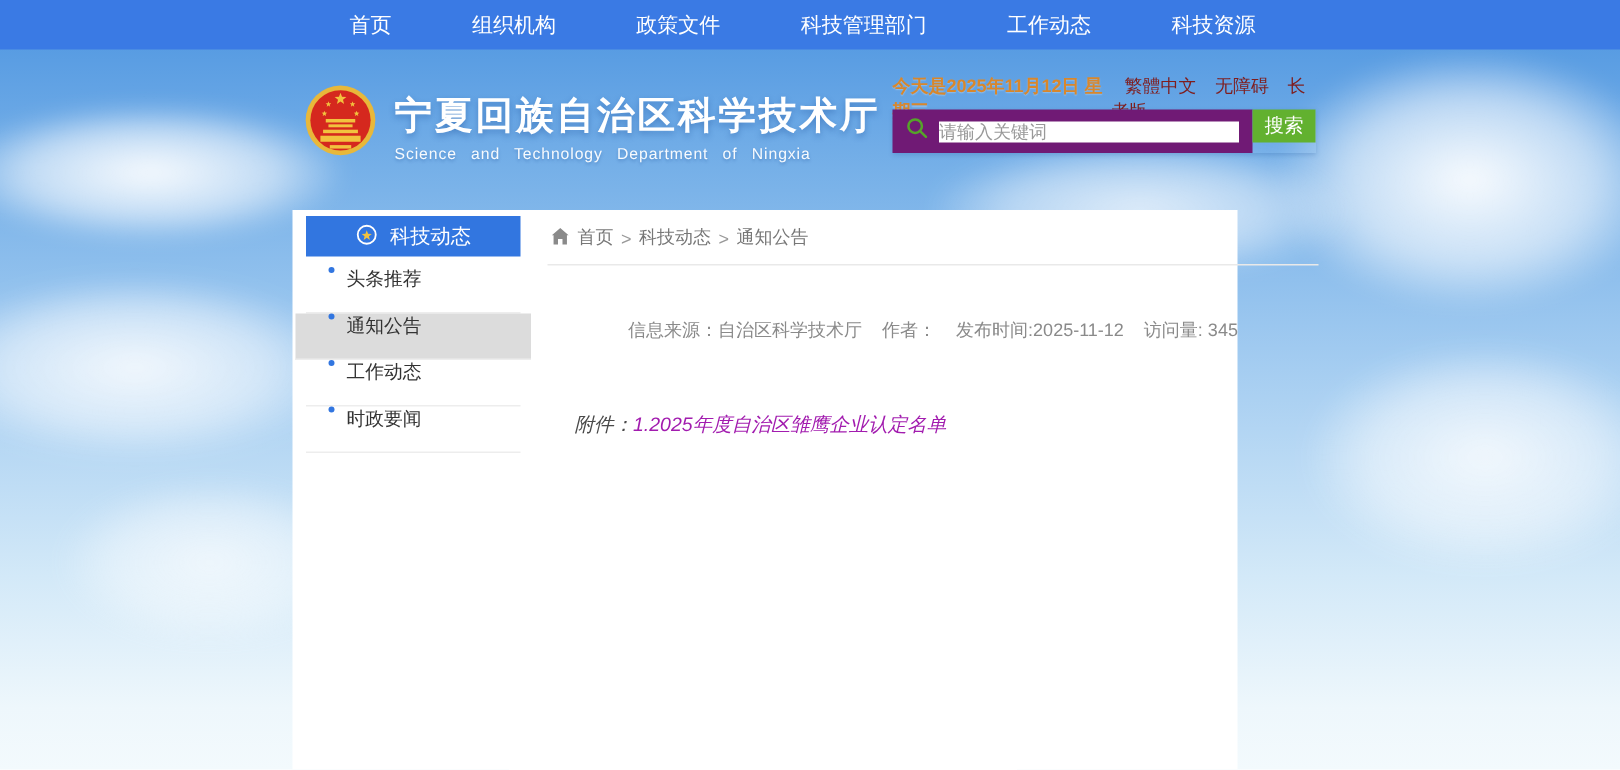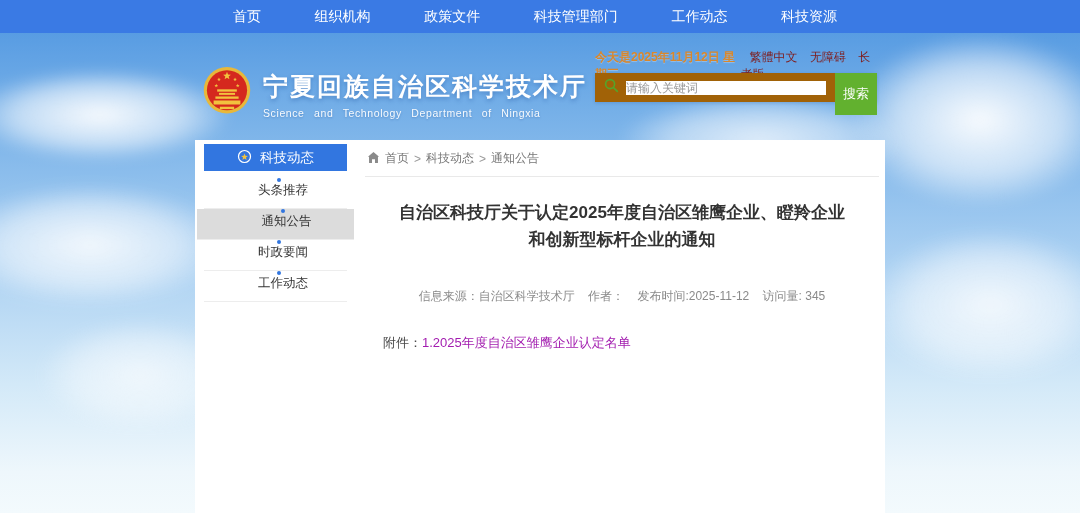--- a/index.html
+++ b/index.html
@@ -21,58 +21,58 @@
   .cloud.c4 { left:-50px; top:185px; width:280px; height:120px; opacity:.9; }
   .cloud.c5 { left:870px; top:230px; width:240px; height:150px; opacity:.85; }
   .cloud.c6 { left:40px;  top:320px; width:200px; height:110px; opacity:.7; }
 
   
   .topnav { position:absolute; top:0; left:0; width:1080px; height:33px; background:#3a7ae4; z-index:6; }
   .topnav-inner { margin-left:205px; width:660px; height:100%; display:flex; justify-content:space-between; align-items:center; padding:0 28px; }
   .topnav-inner a { color:#ffffff; font-size:14px; }
 
   
-  .site-header { position:absolute; top:65px; left:202px; display:flex; align-items:center; gap:11px; z-index:4; }
+  .site-header { position:absolute; top:55px; left:202px; display:flex; align-items:center; gap:11px; z-index:4; }
   .titles .cn { color:#fff; font-size:25px; font-weight:bold; letter-spacing:2px; text-shadow:0 2px 4px rgba(25,75,150,.4); }
   .titles .en { margin-top:4px; color:rgba(255,255,255,.95); font-size:10.5px; letter-spacing:.6px; word-spacing:6px; text-shadow:0 1px 2px rgba(25,75,150,.35); }
 
   .utility { position:absolute; top:49px; left:595px; width:282px; display:flex; justify-content:space-between; align-items:center; font-size:12px; z-index:4; }
   .utility .date { color:#d8872c; font-weight:bold; text-shadow:0 1px 1px rgba(255,255,255,.3); }
   .quick-links a { color:#7f1d1d; margin-left:9px; }
 
   .searchbar { position:absolute; top:73px; left:595px; width:282px; height:29px; display:flex; z-index:4; box-shadow:0 1px 3px rgba(40,90,160,.25); }
-  .search-box { flex:1; background:#a16207; display:flex; align-items:center; gap:7px; padding:0 9px; }
+  .search-box { flex:1; background:#701a75; display:flex; align-items:center; gap:7px; padding:0 9px; }
   .search-box input { border:none; outline:none; flex:1; font-size:12px; color:#333; font-family:inherit; }
   .search-box input::placeholder { color:#999; }
-  .search-btn { width:42px; height:42px; border:none; background:#62b12f; color:#fff; font-size:13px; cursor:pointer; font-family:inherit; }
-
-  
-  .card { position:absolute; left:195px; top:140px; width:690px; height:373px; background:#fff; z-index:3; }
+  .search-btn { width:42px; height:22px; border:none; background:#62b12f; color:#fff; font-size:13px; cursor:pointer; font-family:inherit; }
+
+  
+  .card { position:absolute; left:195px; top:140px; width:630px; height:373px; background:#fff; z-index:3; }
 
   
   .sidebar { position:absolute; left:9px; top:4px; width:143px; }
   .side-head { height:27px; background:#3276e0; color:#fff; font-size:13.5px; display:flex; align-items:center; justify-content:center; gap:8px; }
   .side-list { padding-top:7px; }
-  .side-item { height:31px; display:flex; align-items:center; padding-left:15px; font-size:12.5px; color:#333; border-bottom:1px solid #ededed; cursor:pointer;flex-direction:column; }
+  .side-item { height:31px; display:flex; padding-left:15px; font-size:12.5px; color:#333; border-bottom:1px solid #ededed; cursor:pointer; }
   .side-item .dot { width:4px; height:4px; border-radius:50%; background:#3276e0; margin-right:8px; flex:0 0 auto; }
   .side-item.active { background:#dcdcdc; margin:0 -7px; padding-left:22px; }
 
   
   .content { position:absolute; left:170px; top:0; width:514px; }
   .breadcrumb { display:flex; align-items:center; gap:5px; padding:10px 2px 9px; border-bottom:1px solid #e9e9e9; font-size:12px; color:#777; }
   .breadcrumb a { color:#777; }
   .breadcrumb .sep { color:#999; }
 
   .article { padding:0 18px; }
   .art-title { margin-top:22px; text-align:center; font-size:17px; font-weight:bold; color:#333; line-height:1.6; }
   .art-meta { margin-top:35px; text-align:center; font-size:12px; color:#8a8a8a; }
   .art-meta span { margin:0 5px; }
   .art-body { margin-top:25px; font-size:13px; color:#333; line-height:21.5px; text-align:justify; }
   .art-body p { text-indent:2em; }
-  .attachments { margin-top:27px; display:flex; font-size:13px; color:#4a4a4a; line-height:22px; }
+  .attachments { margin-top:43px; display:flex; font-size:13px; color:#4a4a4a; line-height:22px;font-style:italic; }
   .att-list { display:flex; flex-direction:column; }
   .att-list a { color:#a21caf; }
 </style>
 </head>
 <body>
 
 <div class="cloud c1"></div>
 <div class="cloud c2"></div>
 <div class="cloud c3"></div>
 <div class="cloud c4"></div>
@@ -154,48 +154,44 @@
       <div class="side-item">
         <span class="dot"></span>
         <span>头条推荐</span>
       </div>
       <div class="side-item active">
         <span class="dot"></span>
         <span>通知公告</span>
       </div>
       <div class="side-item">
         <span class="dot"></span>
+        <span>工作动态</span>
+      </div>
+      <div class="side-item">
+        <span class="dot"></span>
         <span>时政要闻</span>
-      </div>
-      <div class="side-item">
-        <span class="dot"></span>
-        <span>工作动态</span>
       </div>
     </div>
   </div>
 
   <div class="content">
     <div class="breadcrumb">
       <span>
         <svg width="13" height="13" viewBox="0 0 14 14">
           <path d="M7 1 L13 6.2 L11.8 6.2 L11.8 13 L8.6 13 L8.6 9 L5.4 9 L5.4 13 L2.2 13 L2.2 6.2 L1 6.2 Z" fill="#8a8a8a"></path>
         </svg>
       </span>
       <a>首页</a>
       <span class="sep">&gt;</span>
       <a>科技动态</a>
       <span class="sep">&gt;</span>
       <a>通知公告</a>
     </div>
 
     <div class="article">
-      <div class="art-title">
-        <div>自治区科技厅关于认定2025年度自治区雏鹰企业、瞪羚企业</div>
-        <div>和创新型标杆企业的通知</div>
-      </div>
 
       <div class="art-meta">
         <span>信息来源：自治区科学技术厅</span>
         <span>作者：</span>
         <span>发布时间:2025-11-12</span>
         <span>访问量: 345</span>
       </div>
 
 
       <div class="attachments">

